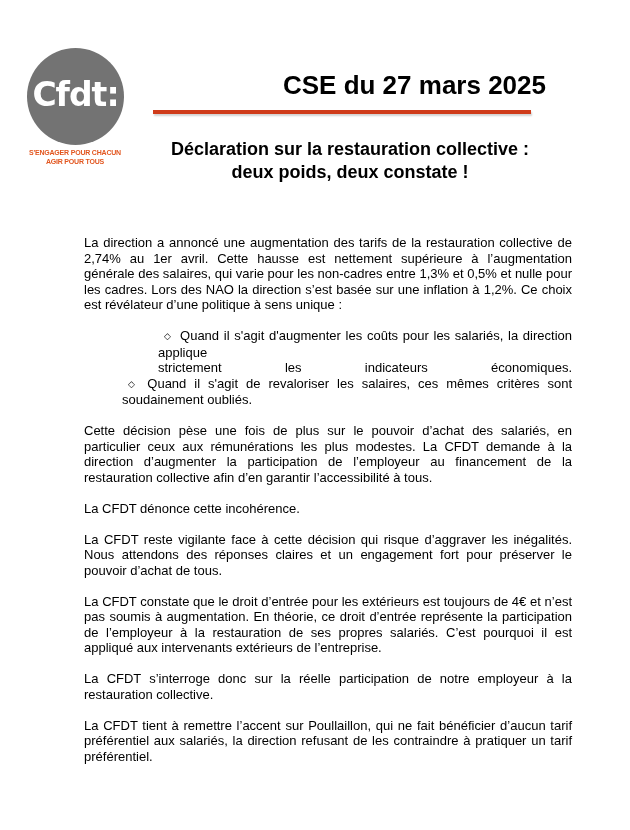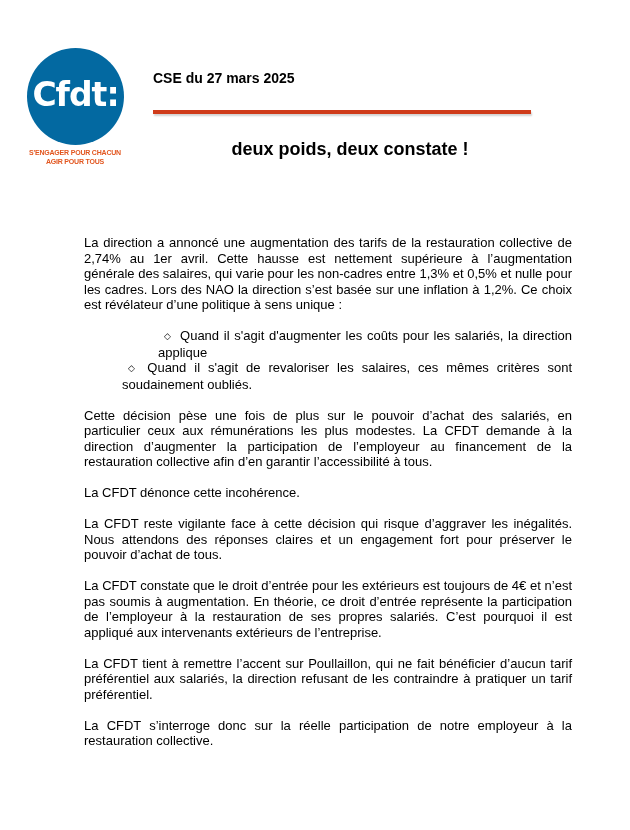--- a/index.html
+++ b/index.html
@@ -5,36 +5,36 @@
   html, body { margin: 0; padding: 0; background: #ffffff; }
   body {
     width: 630px; height: 830px; position: relative; overflow: hidden;
     font-family: "Liberation Sans", sans-serif; color: #000;
   }
   .logo {
     position: absolute; left: 24px; top: 48px; width: 102px; height: 110px;
   }
   .logo-circle {
     position: absolute; left: 3px; top: 0; width: 97px; height: 97px;
-    border-radius: 50%; background: #0369a1;
+    border-radius: 50%; background: #737373;
   }
   .logo-text {
     position: absolute; left: 0; right: 0; top: 27px; text-align: center;
     color: #fff; font-weight: bold; font-size: 33px; letter-spacing: -1px;
     font-family: "DejaVu Sans", sans-serif;
   }
   .logo-tagline {
     position: absolute; left: -6px; width: 114px; text-align: center;
     color: #e2561f; font-size: 7px; font-weight: bold; line-height: 9px;
     top: 100px; letter-spacing: -0.2px;
     font-family: "Liberation Sans Narrow", "Liberation Sans", sans-serif;
   }
   .header-title {
     position: absolute; left: 153px; width: 393px; top: 70px;
-    text-align: left; font-weight: bold; font-size: 14px;
+    text-align: right; font-weight: bold; font-size: 26px;
   }
   .red-rule {
     position: absolute; left: 153px; top: 110px; width: 378px; height: 4px;
     background: #cf3b1a; box-shadow: 1px 2px 2px rgba(0,0,0,0.18);
   }
   .doc-title {
     position: absolute; left: 140px; width: 420px; top: 138px;
     text-align: center; font-weight: bold; font-size: 18px; line-height: 23px;
   }
   .body {
@@ -57,36 +57,38 @@
   <div class="logo-tagline">
     <div>S'ENGAGER POUR CHACUN</div>
     <div>AGIR POUR TOUS</div>
   </div>
 </div>
 
 <div class="header-title">CSE du 27 mars 2025</div>
 <div class="red-rule"></div>
 
 <div class="doc-title">
+  <div>Déclaration sur la restauration collective :</div>
   <div>deux poids, deux constate !</div>
 </div>
 
 <div class="body">
   <p>La direction a annoncé une augmentation des tarifs de la restauration collective de 2,74% au 1er avril. Cette hausse est nettement supérieure à l’augmentation générale des salaires, qui varie pour les non-cadres entre 1,3% et 0,5% et nulle pour les cadres. Lors des NAO la direction s’est basée sur une inflation à 1,2%. Ce choix est révélateur d’une politique à sens unique :</p>
 
   <div class="bullets">
     <div class="bullet">
       <div class="just-line">
         <span class="bullet-glyph">◇</span><span>Quand il s'agit d'augmenter les coûts pour les salariés, la direction applique</span>
       </div>
+      <div class="just-line" style="text-indent:0">strictement les indicateurs économiques.</div>
     </div>
     <div class="bullet">
       <span class="bullet-glyph">◇</span><span>Quand il s'agit de revaloriser les salaires, ces mêmes critères sont soudainement oubliés.</span>
     </div>
   </div>
 
   <p>Cette décision pèse une fois de plus sur le pouvoir d’achat des salariés, en particulier ceux aux rémunérations les plus modestes. La CFDT demande à la direction d’augmenter la participation de l’employeur au financement de la restauration collective afin d’en garantir l’accessibilité à tous.</p>
   <p>La CFDT dénonce cette incohérence.</p>
   <p>La CFDT reste vigilante face à cette décision qui risque d’aggraver les inégalités. Nous attendons des réponses claires et un engagement fort pour préserver le pouvoir d’achat de tous.</p>
   <p>La CFDT constate que le droit d’entrée pour les extérieurs est toujours de 4€ et n’est pas soumis à augmentation. En théorie, ce droit d’entrée représente la participation de l’employeur à la restauration de ses propres salariés. C’est pourquoi il est appliqué aux intervenants extérieurs de l’entreprise.</p>
+  <p>La CFDT s’interroge donc sur la réelle participation de notre employeur à la restauration collective.</p>
   <p>La CFDT tient à remettre l’accent sur Poullaillon, qui ne fait bénéficier d’aucun tarif préférentiel aux salariés, la direction refusant de les contraindre à pratiquer un tarif préférentiel.</p>
-  <p>La CFDT s’interroge donc sur la réelle participation de notre employeur à la restauration collective.</p>
 </div>
 
 </body></html>

